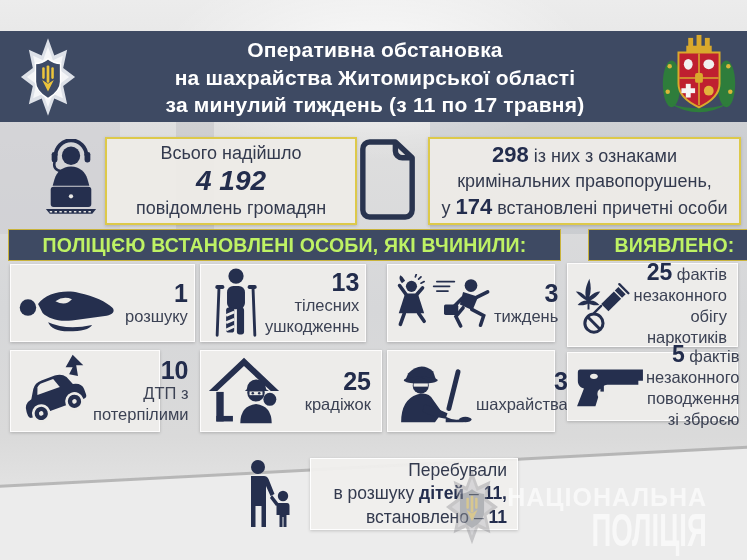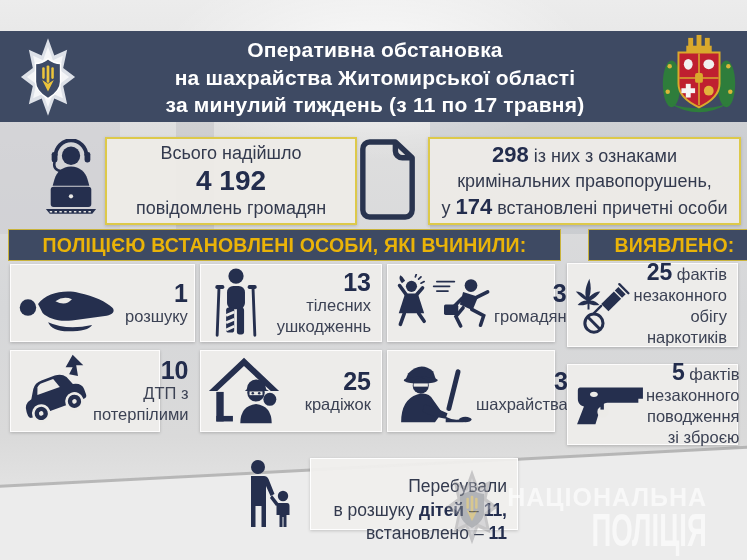--- a/index.html
+++ b/index.html
@@ -20,50 +20,50 @@
   .title{left:120px;top:36px;width:510px;text-align:center;color:#ffffff;font-weight:bold;
     font-size:21px;line-height:27.5px;letter-spacing:.2px;}
   .badge-svg{left:19px;top:36px;}
   .coa-svg{left:661px;top:33px;}
   
   .dispatcher-svg{left:42px;top:139px;}
   .doc-svg{left:351px;top:138px;}
   .sumbox{background:rgba(237,235,231,.96);border:2px solid #ddc94a;box-shadow:0 1px 3px rgba(0,0,0,.18);
     display:flex;flex-direction:column;justify-content:center;text-align:center;
     color:#333a4e;font-size:18px;line-height:25px;}
-  .sumbox .big{font-size:28px;font-weight:bold;color:#232d4d;line-height:30px;}
+  .sumbox .big{font-size:28px;font-weight:bold;color:#232d4d;line-height:30px;font-style:italic;}
   .sumbox b{color:#232d4d;font-size:22px;}
   .box1{left:105px;top:137px;width:248px;height:84px;}
   .box2{left:428px;top:137px;width:309px;height:84px;}
   
-  .secbar{background:#3e4a63;border:1px solid #c9b33c;color:#eab308;font-weight:bold;font-size:19.5px;
+  .secbar{background:#3e4a63;border:1px solid #c9b33c;color:#bef264;font-weight:bold;font-size:19.5px;
     display:flex;align-items:center;justify-content:center;letter-spacing:.2px;white-space:nowrap;}
   .sec-left{left:8px;top:229px;width:551px;height:30px;}
   .sec-right{left:572px;top:229px;width:171px;height:30px;margin-left:16px;}
   
   .statbox{background:rgba(238,237,235,.94);border:1px solid rgba(255,255,255,.85);
     box-shadow:0 1px 3px rgba(0,0,0,.2);display:flex;align-items:center;padding:4px 10px 4px 6px;
     box-sizing:border-box;}
   .statbox .sticon{flex:none;}
   .statbox .sttext{flex:1;text-align:right;color:#3c4254;font-size:16.5px;line-height:21px;}
   .stnum{font-size:25px;font-weight:bold;color:#222c4c;line-height:26px;}
   .dnum{font-size:23px;font-weight:bold;color:#222c4c;}
   .c1{left:10px;top:264px;width:185px;height:78px;}
-  .c2{left:200px;top:264px;width:182px;height:78px;}
+  .c2{left:200px;top:264px;width:166px;height:78px;}
   .c3{left:387px;top:264px;width:168px;height:78px;}
   .c4{left:10px;top:350px;width:150px;height:82px;}
   .c5{left:200px;top:350px;width:182px;height:82px;}
   .c6{left:387px;top:350px;width:168px;height:82px;}
   .d1{left:567px;top:263px;width:171px;height:84px;}
-  .d2{left:567px;top:352px;width:171px;height:81px;margin-top:12px;}
+  .d2{left:567px;top:352px;width:171px;height:69px;}
   
   .family-svg{left:243px;top:459px;}
   .kidbox{left:310px;top:458px;width:208px;height:72px;background:rgba(240,239,237,.95);
     border:1px solid rgba(255,255,255,.9);box-shadow:0 1px 3px rgba(0,0,0,.18);
-    display:flex;flex-direction:column;justify-content:space-between;text-align:right;
+    display:flex;flex-direction:column;justify-content:center;text-align:right;
     padding:16px 10px;box-sizing:border-box;color:#333a4e;font-size:17.5px;line-height:23.5px;}
   .kidbox b{color:#232d4d;}
   .wm-badge{left:444px;top:468px;opacity:.55;}
   .wm-text{right:40px;top:484px;text-align:right;color:rgba(255,255,255,.62);font-weight:bold;}
   .wm-l1{font-size:25px;letter-spacing:1px;line-height:26px;margin-left:28px;}
   .wm-l2{font-size:46px;line-height:40px;transform:scaleX(.6);transform-origin:right center;}
 </style>
 </head>
 <body>
 
@@ -223,21 +223,21 @@
         <path d="M13 48 L8 62"></path>
           <path d="M31 48 L38 58"></path>
         <path d="M104 28 L118 21"></path>
           <path d="M86 29 L75 40"></path>
         <path d="M98 43 L113 51 L109 63"></path>
           <path d="M87 41 L78 52 L84 64"></path>
       </g>
     </svg>
     <div class="sttext">
       <div class="stnum">3</div>
-      <div>громадян</div>
+      <div>тиждень</div>
     </div>
   </div>
 
   <div class="abs statbox d1">
     <svg class="sticon" width="58" height="68" viewBox="0 0 64 74">
       <path fill="#252f4e" d="M17 8 C19 16 19 22 17 28 C21 24 25 22 29 22 C26 27 22 30 18 32 C22 32 26 34 28 37 C23 38 19 37 16 35 C13 37 9 38 4 37 C6 34 10 32 14 32 C10 30 6 27 2 22 C6 22 10 24 13 28 C12 22 13 16 17 8 Z"></path>
       <line x1="16" y1="34" x2="16" y2="42" stroke="#252f4e" stroke-width="2.2"></line>
       <g fill="#252f4e">
         <polygon points="30,36 44,22 52,30 38,44"></polygon>
         <polygon points="45,21 49,17 57,25 53,29"></polygon>

